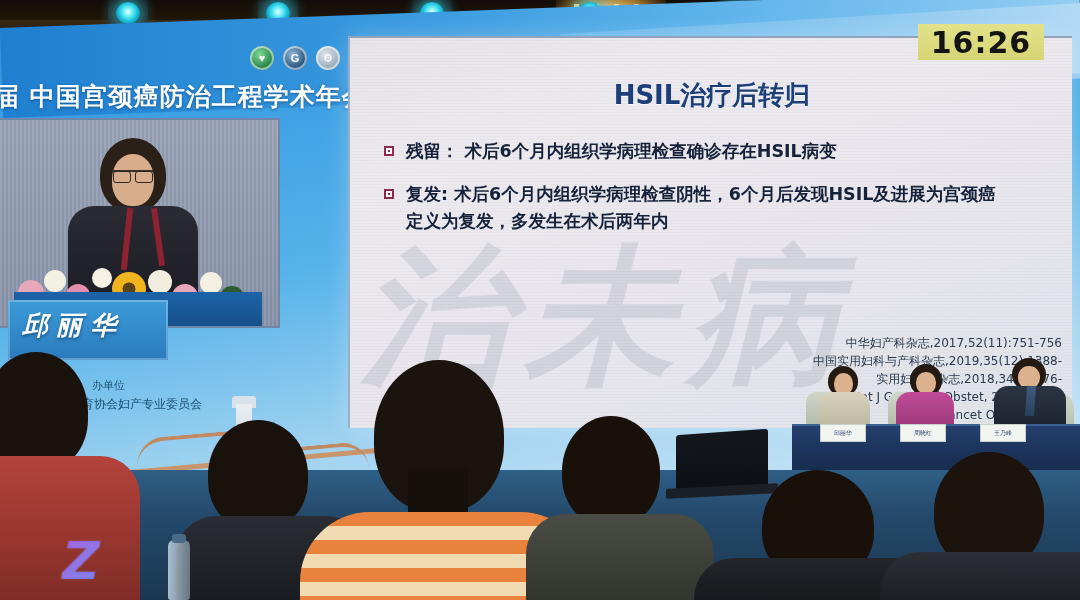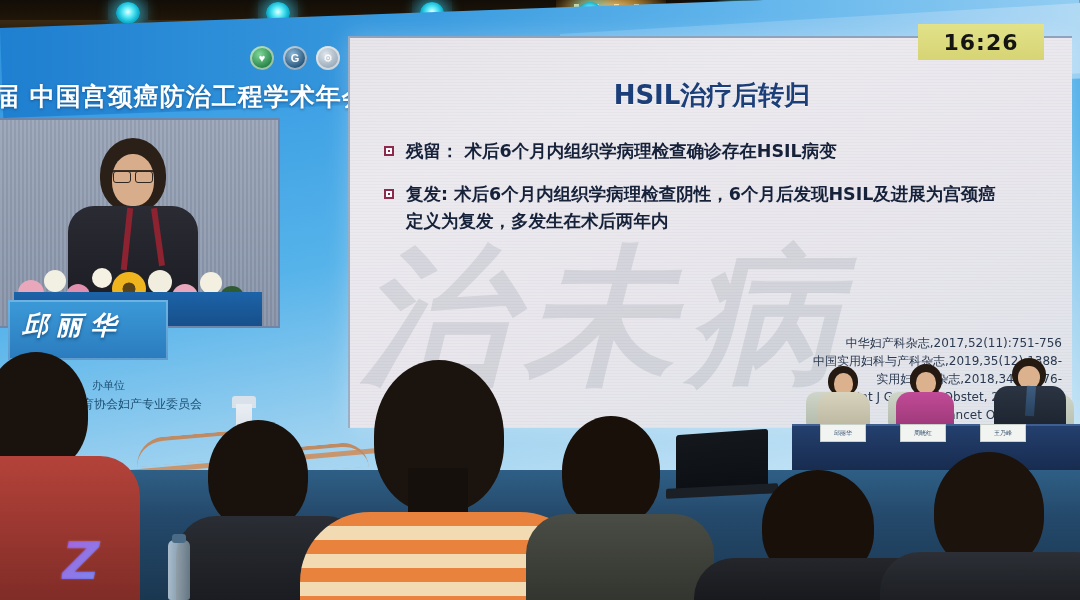--- a/index.html
+++ b/index.html
@@ -172,21 +172,21 @@
   }
   .refs div { white-space:nowrap; }
 
   
   .clock {
     position:absolute; left:918px; top:24px; width:126px; height:36px;
     background:linear-gradient(180deg,#e2e28a,#d6d473);
     display:flex; align-items:center; justify-content:center;
   }
   .clock span {
-    font-size:22px; font-weight:bold; color:#141414; letter-spacing:1px;
+    font-size:30px; font-weight:bold; color:#141414; letter-spacing:1px;
     font-family:"DejaVu Sans","Liberation Sans",sans-serif;
   }
 
   
   .paneltable {
     position:absolute; left:792px; top:424px; width:288px; height:54px;
     background:linear-gradient(180deg,#24406e 0%,#1b3158 60%,#16294a 100%);
     border-top:2px solid #3e5f92;
   }
   .panelist { position:absolute; bottom:0; }

